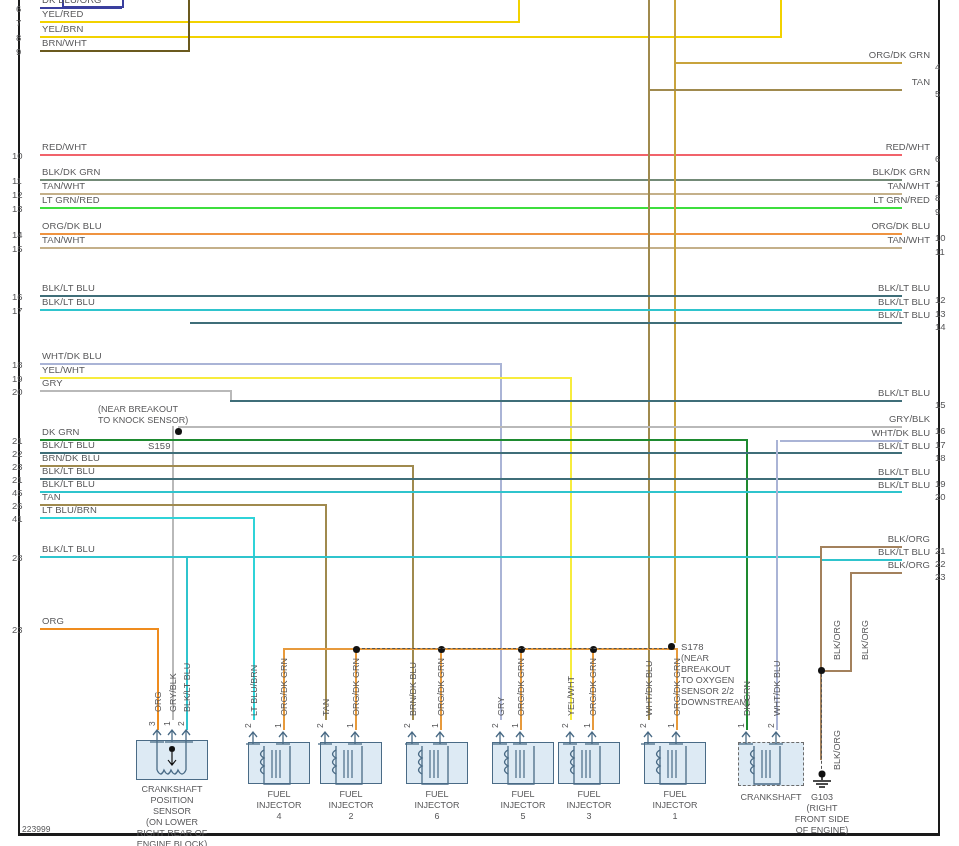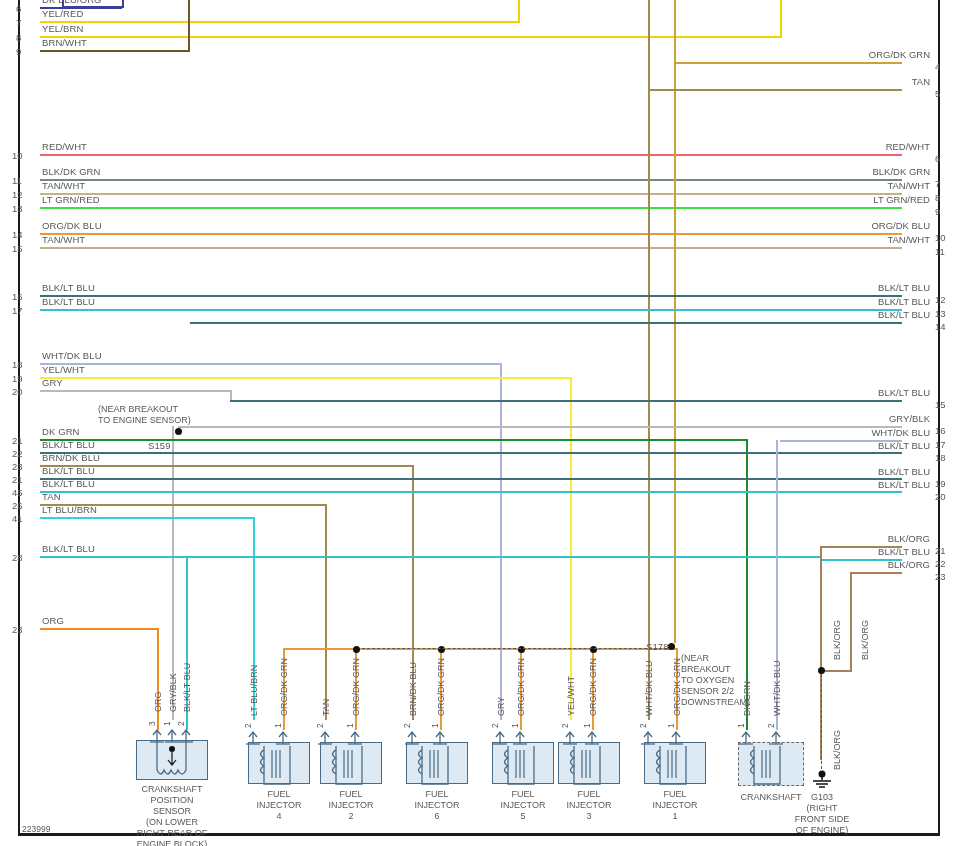--- a/index.html
+++ b/index.html
@@ -196,24 +196,24 @@
       <div class="pin" style="left: 935px; top: 545px;">21</div>
       <div class="lbl-r" style="left: 710px; top: 533px; width: 220px; padding-right: 4px;">BLK/ORG</div>
       <div class="pin" style="left: 935px; top: 558px;">22</div>
       <div class="lbl-r" style="left: 710px; top: 546px; width: 220px; padding-right: 4px;">BLK/LT BLU</div>
       <div class="pin" style="left: 935px; top: 571px;">23</div>
       <div class="lbl-r" style="left: 710px; top: 559px; width: 220px; padding-right: 4px;">BLK/ORG</div>
     </div>
 
   <div class="lbl" id="s159name" style="left:148px;top:440px;">S159</div>
   <div class="note" id="s159note" style="left:98px;top:404px;text-align:right;width:78px;">(NEAR BREAKOUT
-TO ENGINE SENSOR)</div>
+TO KNOCK SENSOR)</div>
   <div class="dot" style="left:175px;top:428px;"></div>
 
-  <div class="lbl" id="s178name" style="left:646px;top:641px;">S178</div>
+  <div class="lbl" id="s178name" style="left:681px;top:641px;">S178</div>
   <div class="note" id="s178note" style="left:681px;top:653px;">(NEAR
 BREAKOUT
 TO OXYGEN
 SENSOR 2/2
 DOWNSTREAM)</div>
   <div class="dot" style="left:668px;top:643px;"></div>
 
   <div id="comps">
       <div class="box" style="left: 136px; top: 740px; width: 72px; height: 40px;"></div>
       <svg width="72" height="40" style="position: absolute; left: 136px; top: 740px;">

